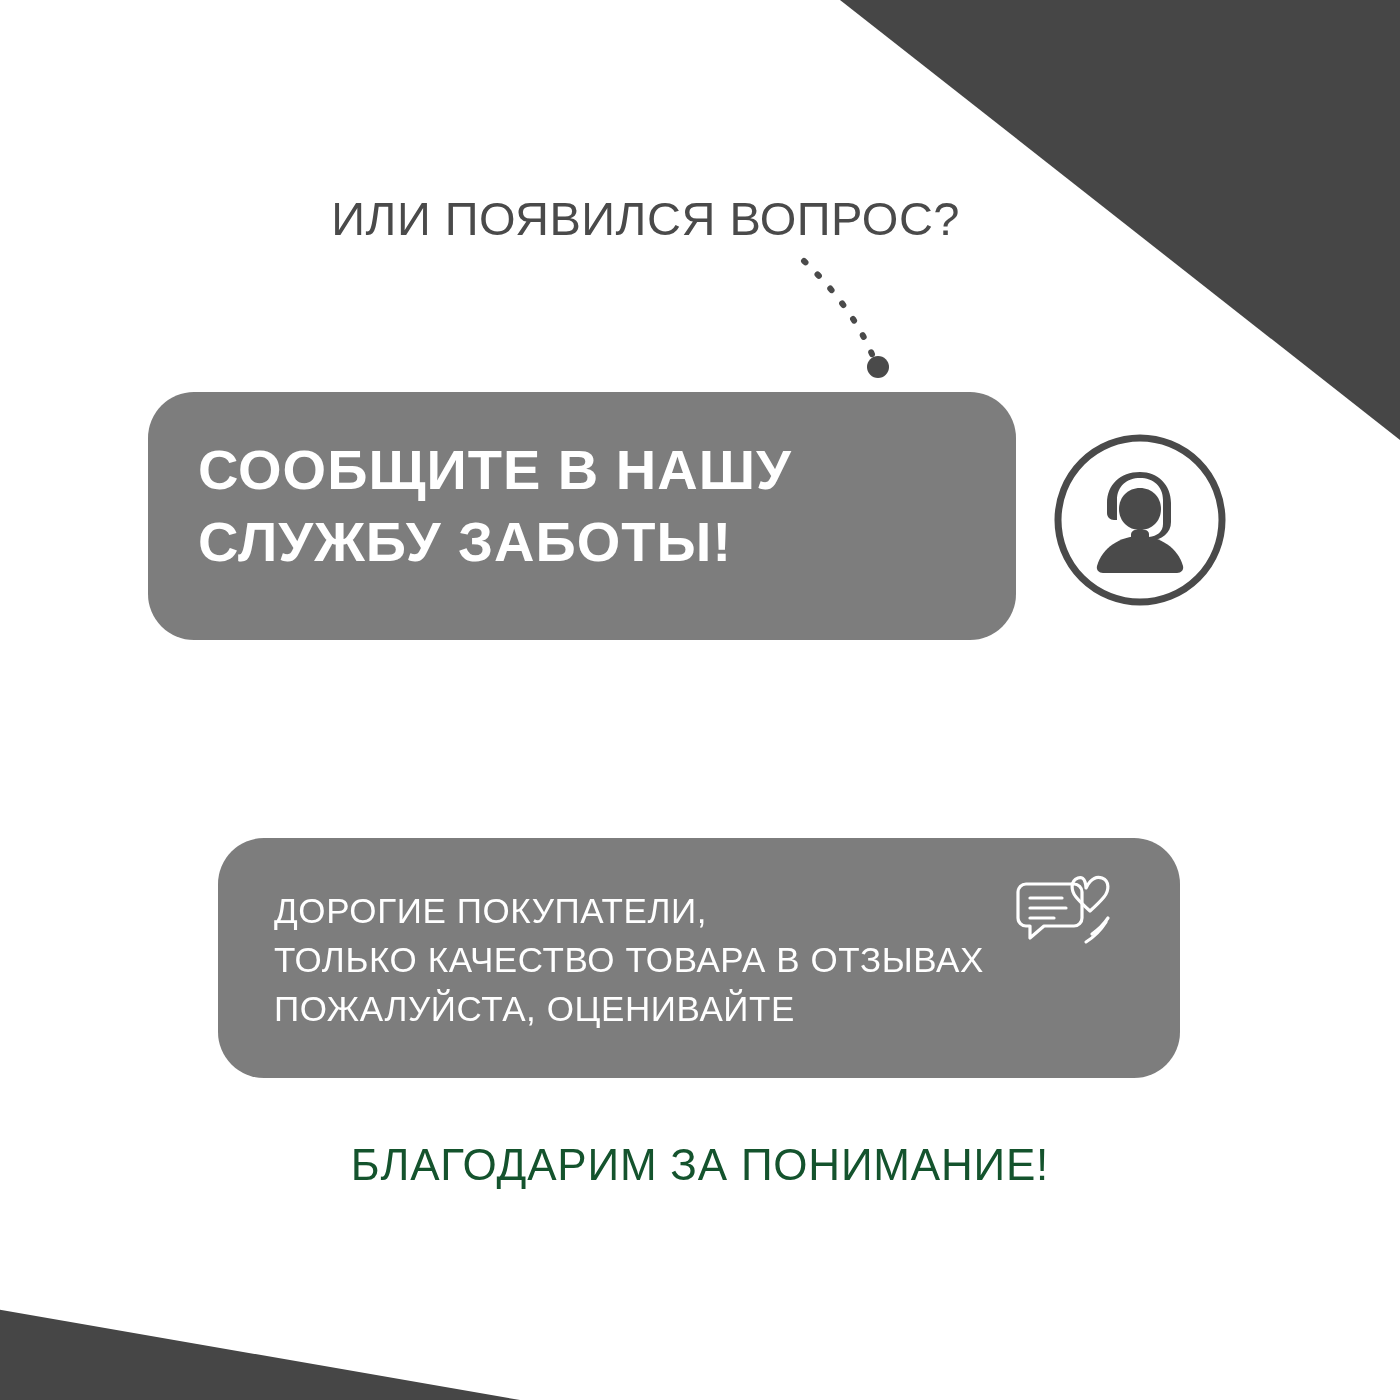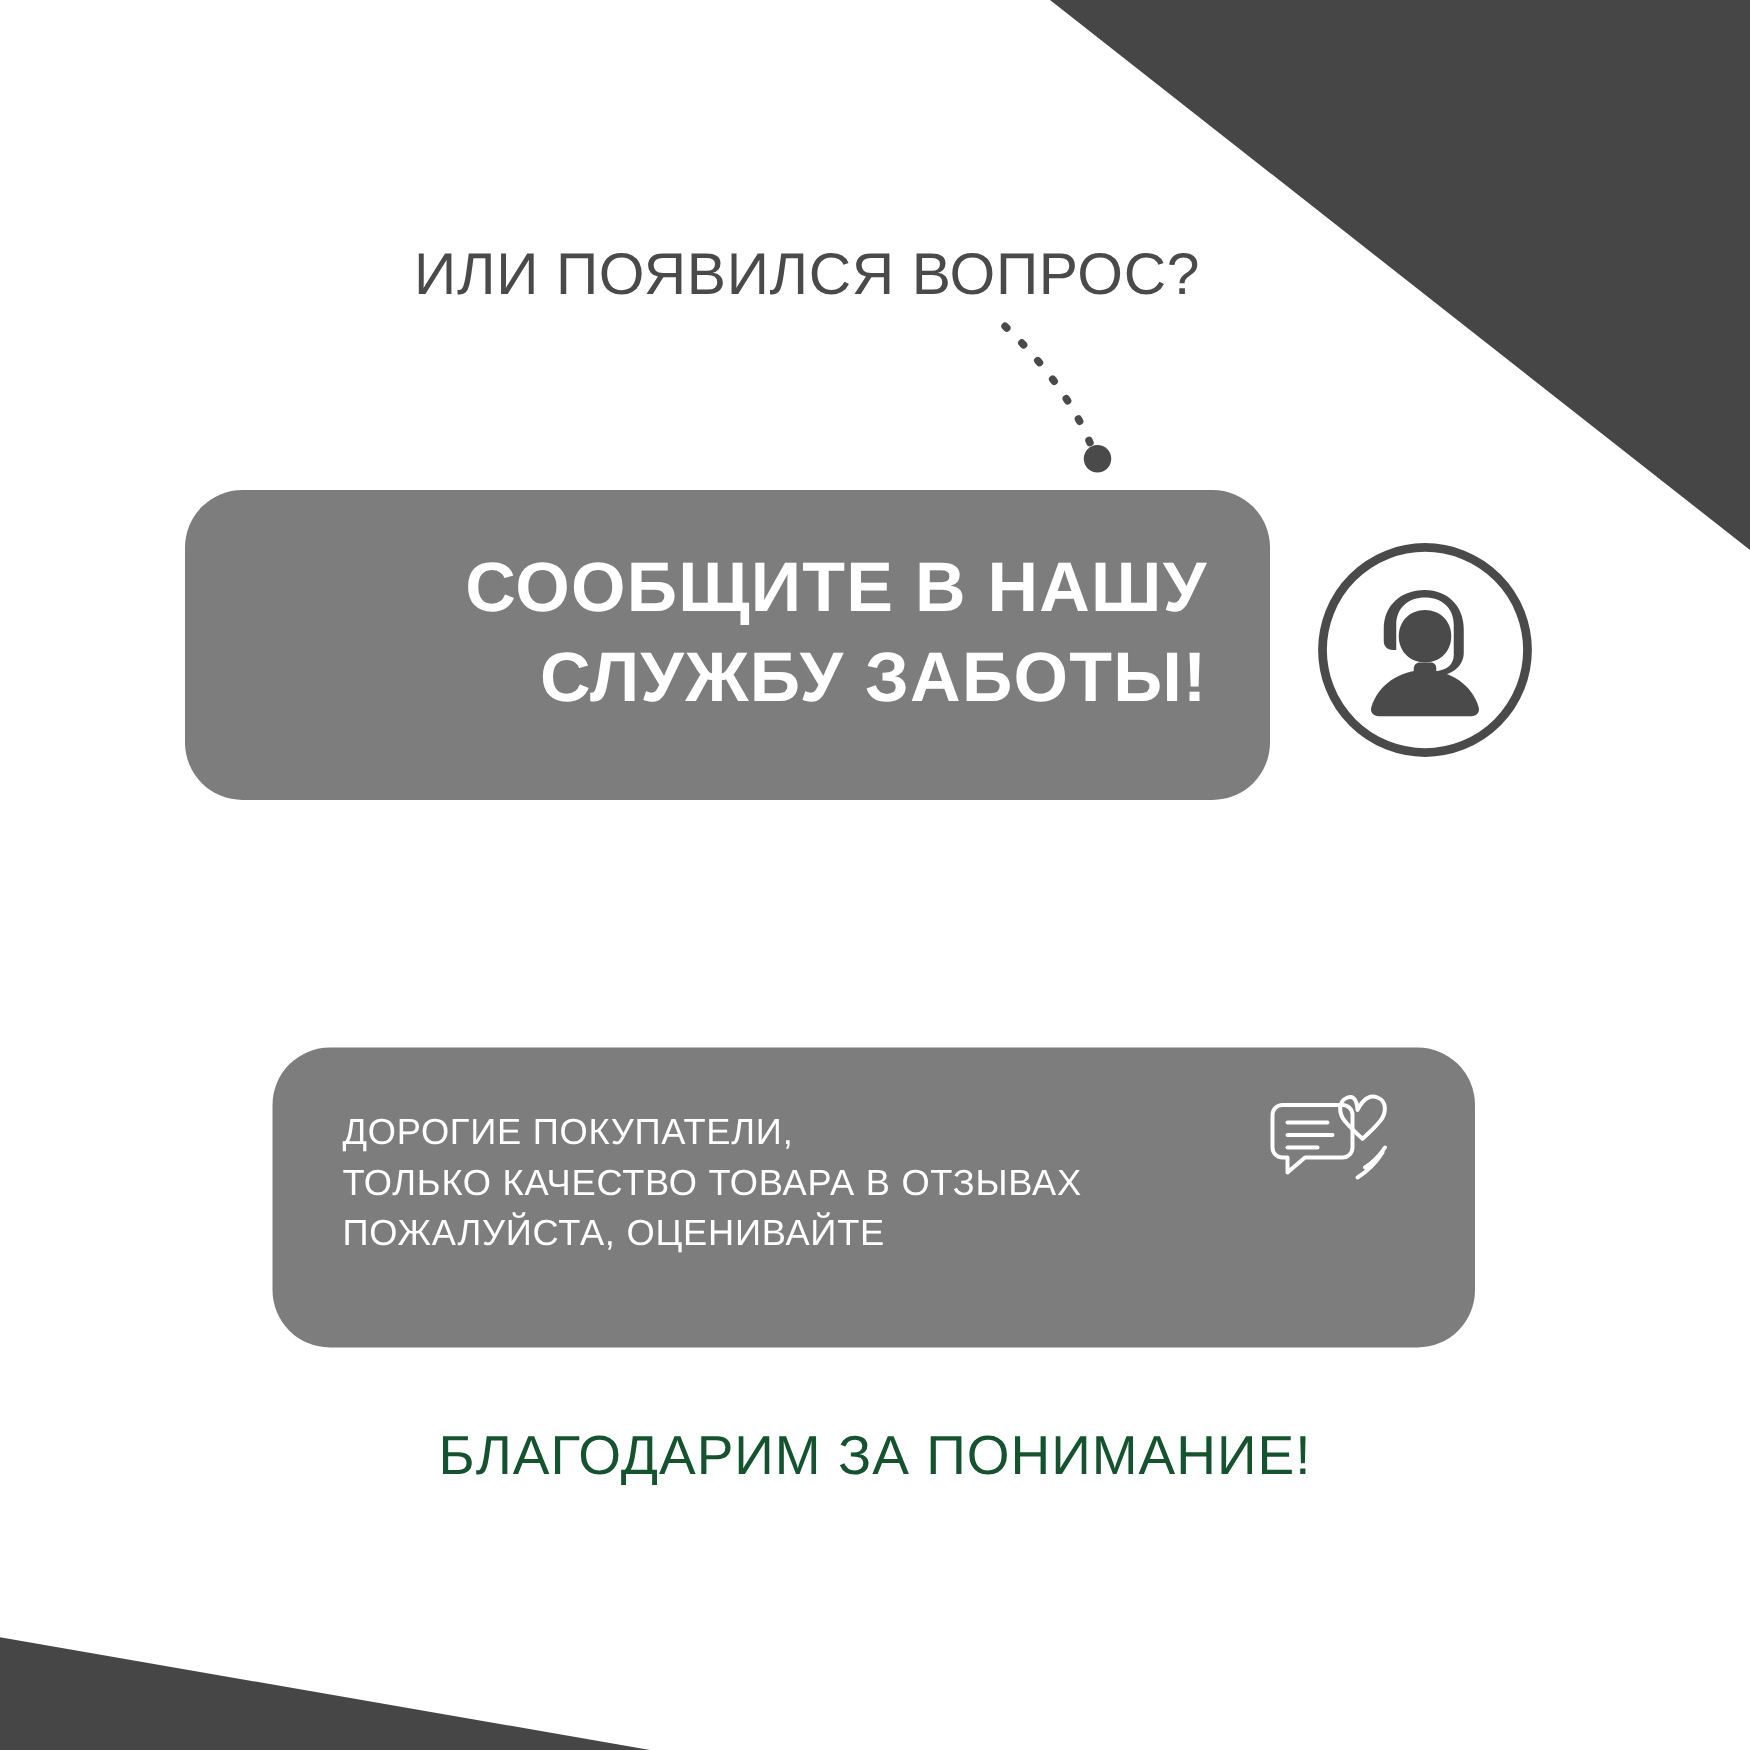--- a/index.html
+++ b/index.html
@@ -66,21 +66,20 @@
   .banner-main {
     position: absolute;
     left: 148px;
     top: 392px;
     width: 868px;
     height: 248px;
     background: #7d7d7d;
     border-radius: 46px;
     box-sizing: border-box;
     padding: 42px 50px;
-    text-align: right;
   }
   .banner-main .txt {
     color: #ffffff;
     font-size: 56px;
     font-weight: bold;
     line-height: 1.28;
     letter-spacing: 1px;
     text-transform: uppercase;
   }
   .banner-main .txt span { display: block; }
@@ -115,21 +114,21 @@
     top: 838px;
     width: 962px;
     height: 240px;
     background: #7d7d7d;
     border-radius: 46px;
     box-sizing: border-box;
     padding: 48px 56px;
   }
   .banner-second .txt {
     color: #ffffff;
-    font-size: 29px;
+    font-size: 35px;
     line-height: 1.4;
     letter-spacing: 0.6px;
     text-transform: uppercase;
   }
   .banner-second .txt span { display: block; }
 
   
   .review-icon {
     position: absolute;
     left: 1000px;

